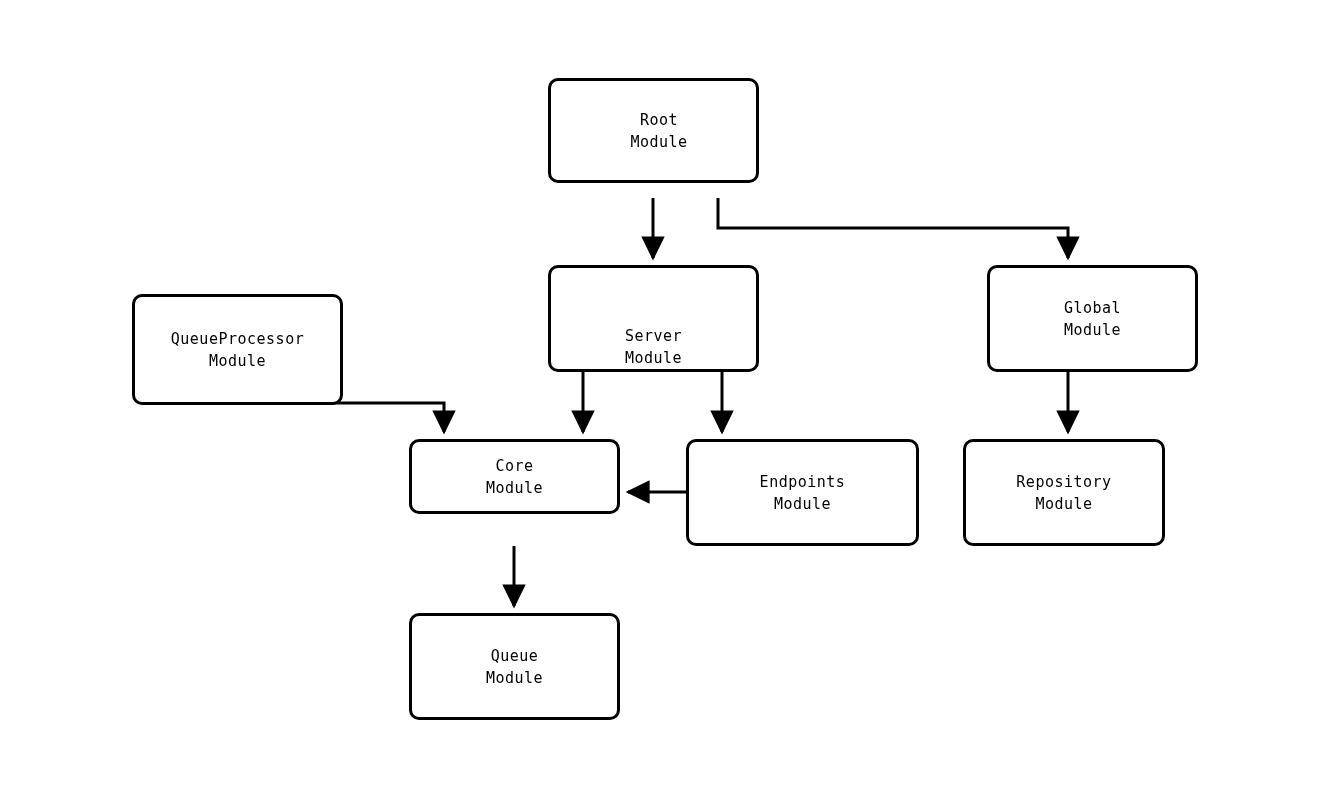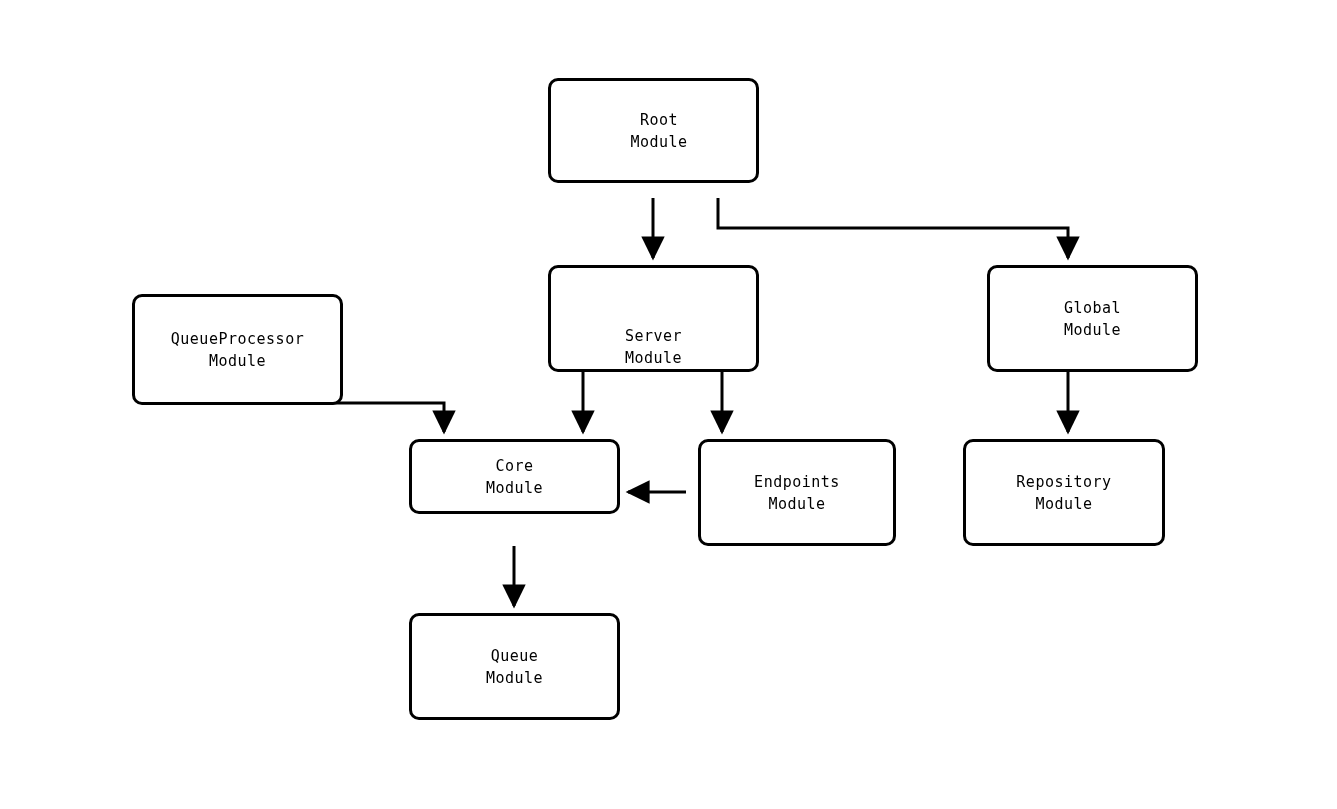--- a/index.html
+++ b/index.html
@@ -85,21 +85,21 @@
   <div class="node" style="left:963px;top:265px;width:211px;height:107px;margin-left:24px;">
     <span class="node-label">Global
 Module</span>
   </div>
 
   <div class="node" style="left:409px;top:439px;width:211px;height:75px;">
     <span class="node-label">Core
 Module</span>
   </div>
 
-  <div class="node" style="left:686px;top:439px;width:198px;height:107px;margin-left:12px;">
+  <div class="node" style="left:686px;top:439px;width:233px;height:107px;">
     <span class="node-label">Endpoints
 Module</span>
   </div>
 
   <div class="node" style="left:963px;top:439px;width:202px;height:107px;">
     <span class="node-label">Repository
 Module</span>
   </div>
 
   <div class="node" style="left:409px;top:613px;width:211px;height:107px;justify-content:center;">

